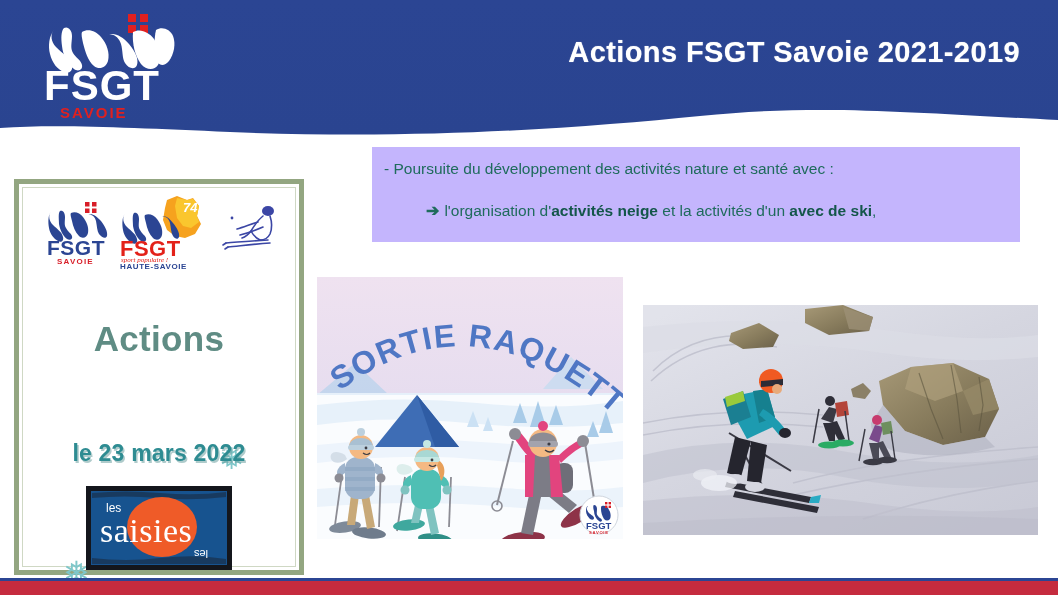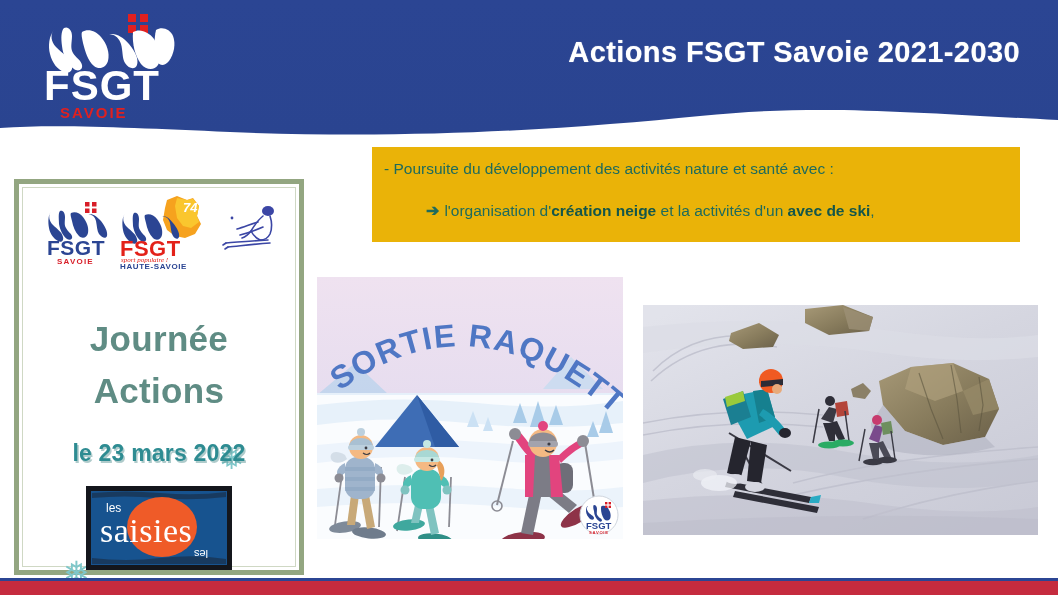--- a/index.html
+++ b/index.html
@@ -41,21 +41,21 @@
     left: 22px; top: 8px;
     width: 170px; height: 115px;
     z-index: 5;
   }
 
   
   .callout {
     position: absolute;
     left: 372px; top: 147px;
     width: 648px; height: 95px;
-    background: #eab308;
+    background: #c4b5fd;
     z-index: 3;
     box-sizing: border-box;
     padding: 12px 10px 0 12px;
   }
   .callout .line1 {
     color: #1F6B5C;
     font-size: 15.5px;
     line-height: 20px;
     white-space: nowrap;
   }
@@ -202,26 +202,26 @@
       <path d="M111,24 C118,20 127,24 132,31 C138,40 140,50 136,57 C132,63 124,62 119,56 C113,48 110,36 111,24 Z"></path>
       <path d="M134,22 C140,18 148,21 151,28 C154,36 152,46 147,53 C142,59 136,58 134,51 C132,43 132,30 134,22 Z"></path>
     </g>
 
     <text x="22" y="92" font-family="Liberation Sans, sans-serif" font-size="42" font-weight="bold" fill="#ffffff" letter-spacing="1">FSGT</text>
 
     <text x="38" y="110" font-family="Liberation Sans, sans-serif" font-size="15" font-weight="bold" fill="#E02020" letter-spacing="2">SAVOIE</text>
   </svg>
 </div>
 
-<div class="header-title">Actions FSGT Savoie 2021-2030</div>
+<div class="header-title">Actions FSGT Savoie 2021-2019</div>
 
 <div class="callout">
   <div class="line1">- Poursuite du développement des activités nature et santé avec :</div>
   <div class="line2">
-    <span class="arrow">➔</span><span>l'organisation d'</span><b>création neige</b><span> et la activités d'un </span><b>avec de ski</b><span>,</span>
+    <span class="arrow">➔</span><span>l'organisation d'</span><b>activités neige</b><span> et la activités d'un </span><b>avec de ski</b><span>,</span>
   </div>
 </div>
 
 <div class="poster">
   <div class="poster-inner">
 
     <div class="poster-logos">
 
       <div class="plogo plogo-savoie">
         <svg width="74" height="66" viewBox="0 0 74 66" xmlns="http://www.w3.org/2000/svg">
@@ -283,21 +283,20 @@
 
           <circle cx="14" cy="16" r="1.4" fill="#3B46A5"></circle>
         </svg>
       </div>
     </div>
 
     <div class="snowflake snow-a">❅</div>
     <div class="snowflake snow-b">❅</div>
 
     <div class="journee">
-      <div>Journée</div>
       <div>Actions</div>
     </div>
 
     <div class="date-line">le 23 mars 2022</div>
 
     <div class="saisies">
       <svg width="146" height="84" viewBox="0 0 146 84" xmlns="http://www.w3.org/2000/svg">
         <rect x="0" y="0" width="146" height="84" fill="#14161c"></rect>
         <rect x="5" y="5" width="136" height="74" fill="#17538F"></rect>
         <path d="M6,7 Q40,4 74,7 Q110,10 140,6 L140,11 Q105,15 72,12 Q38,9 6,12 Z" fill="#1b1d26" opacity="0.45"></path>

